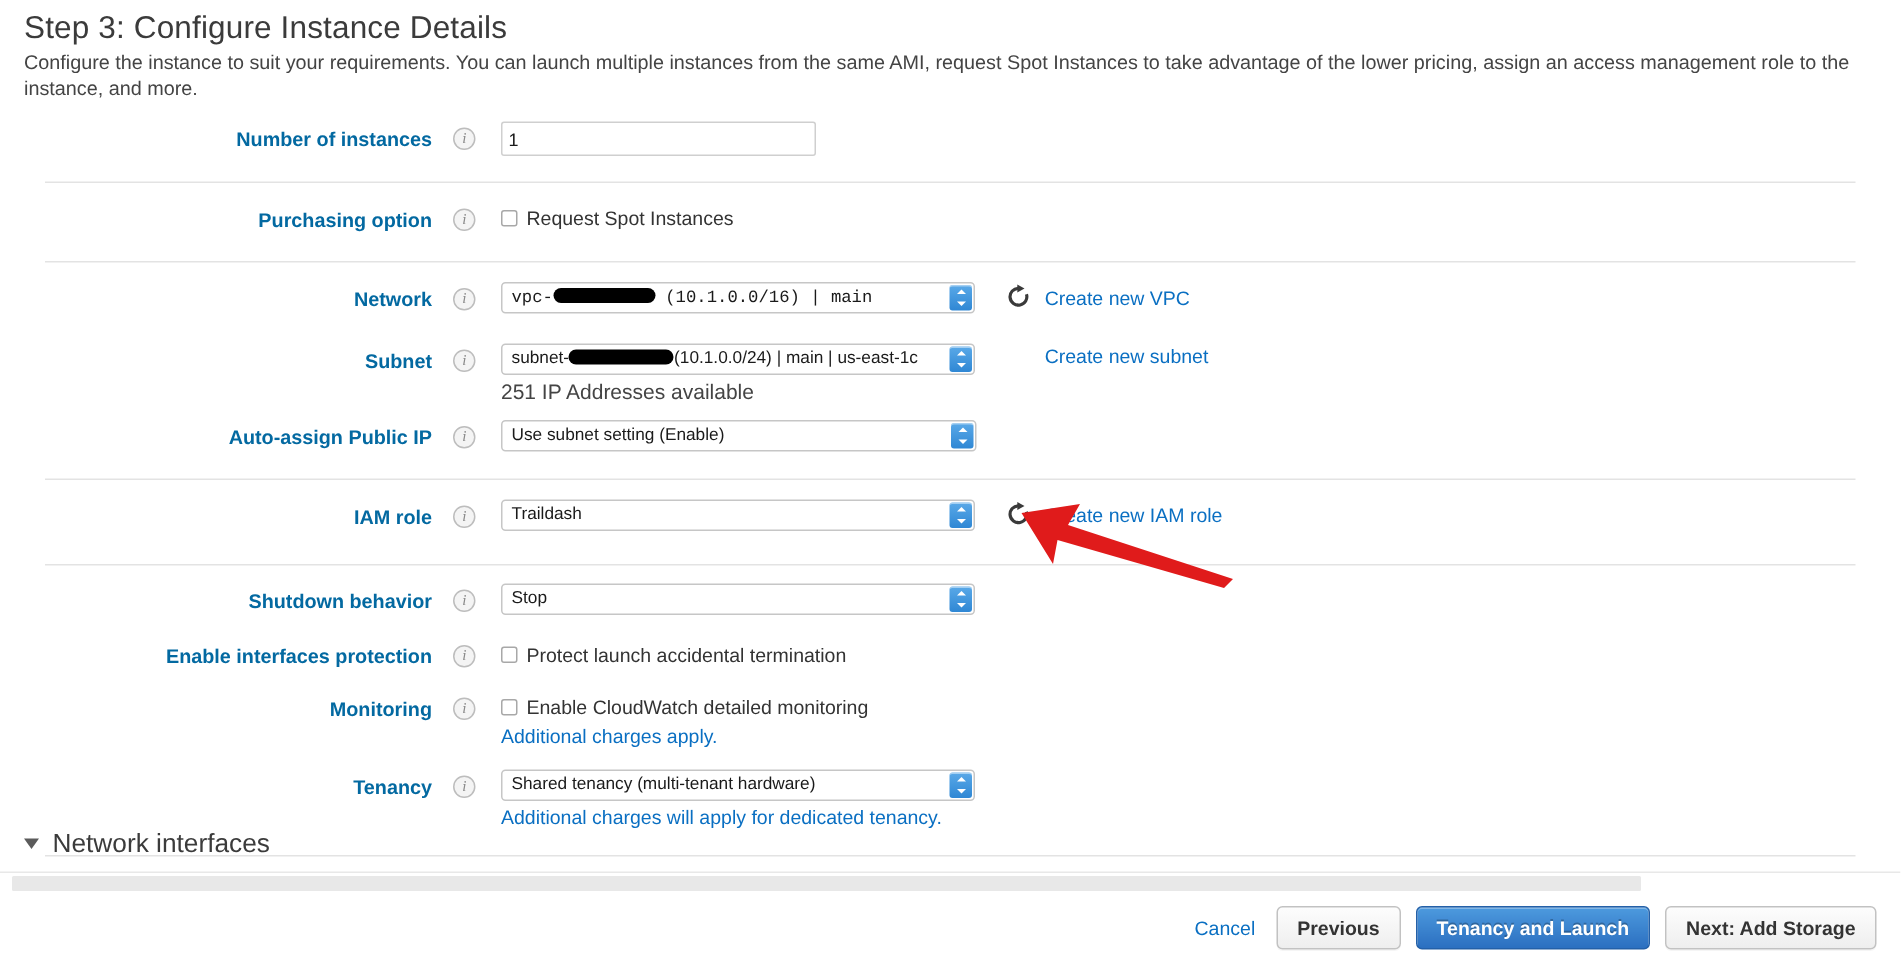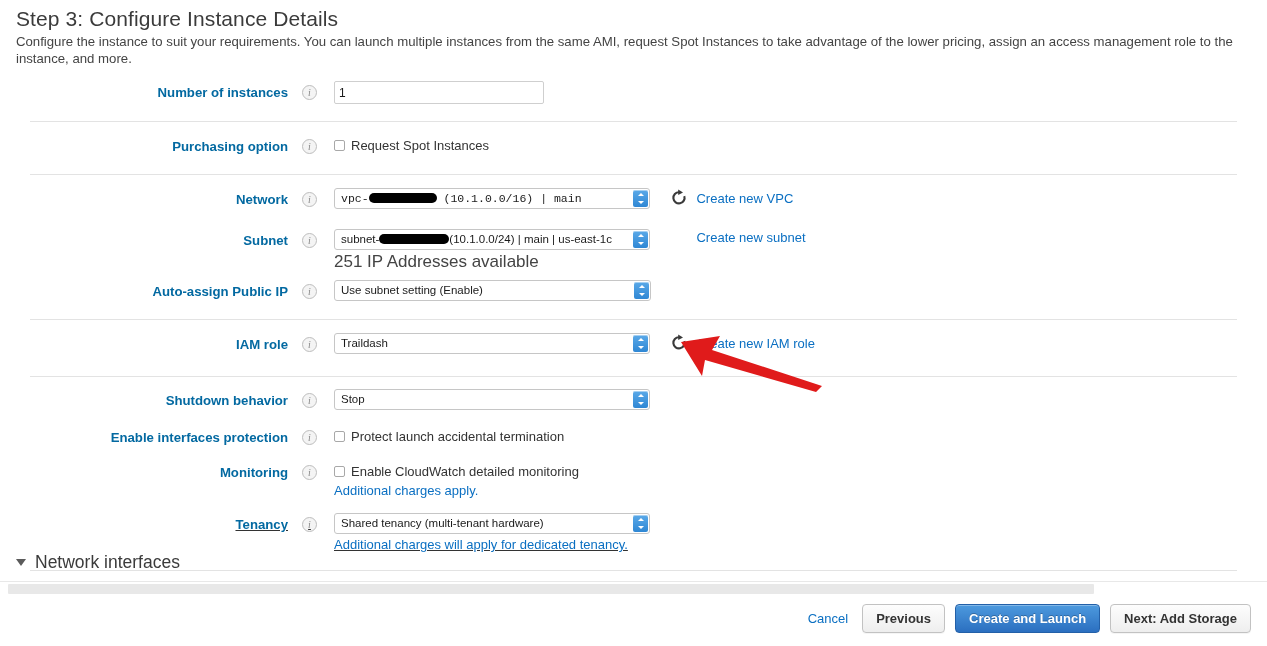--- a/index.html
+++ b/index.html
@@ -190,21 +190,21 @@
   }
 
   
   a.link, .link {
     color: #0a6fc2;
     font-size: 13px;
     text-decoration: none;
     cursor: pointer;
   }
   .helper-text {
-    font-size: 17px;
+    font-size: 14px;
     color: #444444;
     line-height: 17px;
     padding-top: 3px;
   }
   .note-link {
     display: block;
     font-size: 13px;
     color: #0a6fc2;
     line-height: 18px;
     padding-top: 2px;
@@ -450,21 +450,21 @@
     <div class="info-icon">i</div>
     <div class="row-control">
       <div class="cbx-wrap">
         <div class="cbx"></div>
         <div class="cbx-label">Enable CloudWatch detailed monitoring</div>
       </div>
       <span class="note-link">Additional charges apply.</span>
     </div>
   </div>
 
-  <div class="row" style="margin-top:13px;text-decoration:underline;">
+  <div class="row" style="margin-top:13px;">
     <div class="row-label">Tenancy</div>
     <div class="info-icon">i</div>
     <div class="row-control">
       <div class="select sel-w-tenancy">
         <span class="sel-text">Shared tenancy (multi-tenant hardware)</span>
         <span class="stepper"></span>
       </div>
       <span class="note-link">Additional charges will apply for dedicated tenancy.</span>
     </div>
   </div>
@@ -477,21 +477,21 @@
   <span class="ni-title">Network interfaces</span>
 </div>
 
 <div class="hscroll">
   <div class="thumb"></div>
 </div>
 
 <div class="footer">
   <span class="btn-cancel">Cancel</span>
   <button class="btn btn-default">Previous</button>
-  <button class="btn btn-primary">Create and Launch</button>
+  <button class="btn btn-primary">Tenancy and Launch</button>
   <button class="btn btn-default">Next: Add Storage</button>
 </div>
 
 <div class="annot-arrow">
   <svg width="160" height="62" viewBox="0 0 160 62">
     <polygon points="9,12 48,6 40,20 150,56 144,62 33,30 30,46" fill="#e01b1b"></polygon>
   </svg>
 </div>
 
 </body></html>

